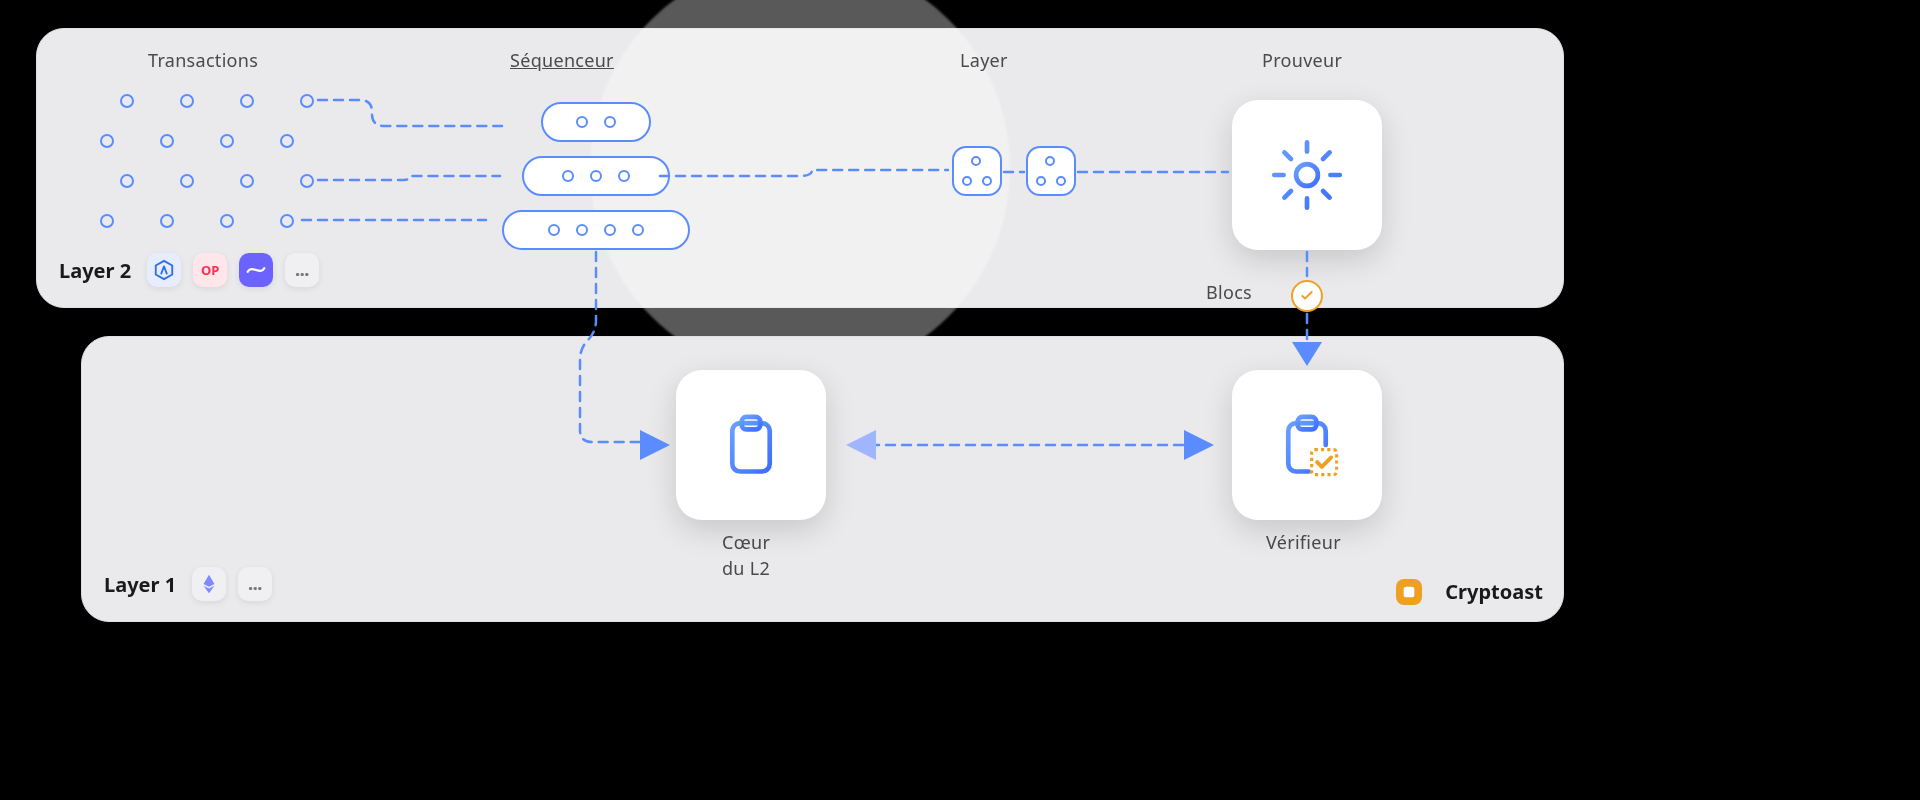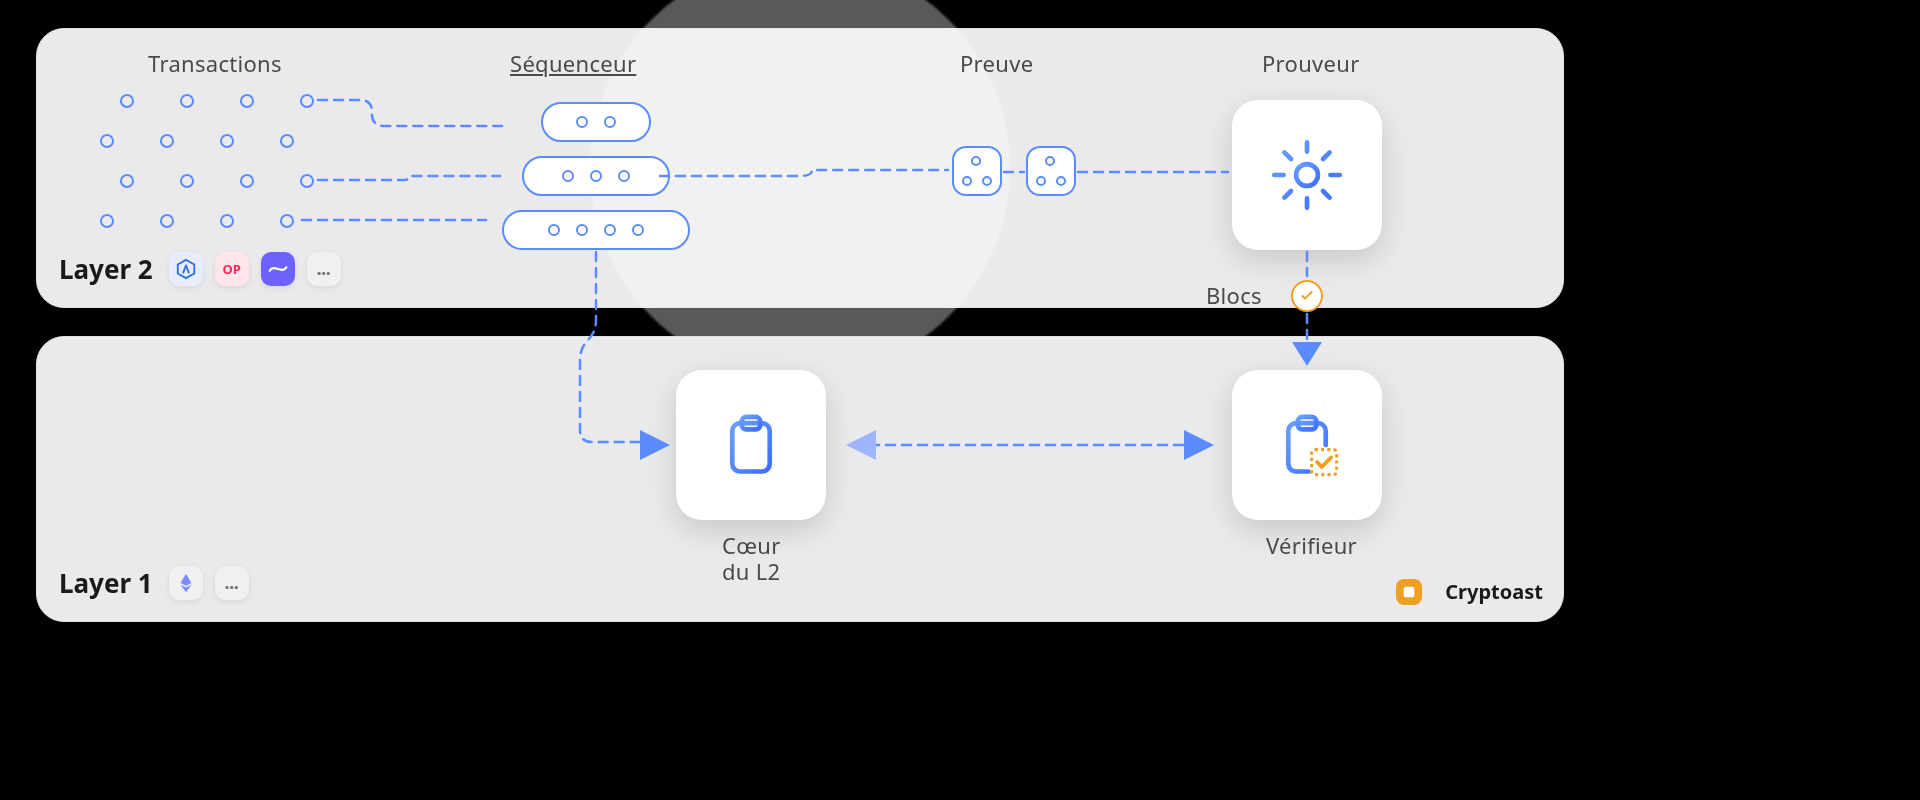--- a/index.html
+++ b/index.html
@@ -11,26 +11,26 @@
     --blue:#5b8cff;
     --blue-dark:#3c6eff;
     --orange:#f0a020;
     --white:#ffffff;
   }
   *{box-sizing:border-box;}
   html,body{margin:0;padding:0;width:1600px;height:666px;background:var(--bg);font-family:system-ui,-apple-system,Segoe UI,Roboto,Helvetica,Arial,sans-serif;color:var(--text);}
   .canvas{position:relative;width:1600px;height:666px;}
   .panel{position:absolute;left:36px;right:36px;background:var(--panel);border-radius:28px;border:1px solid var(--panel-border);}
   .panel.top{top:28px;height:280px;}
-  .panel.bottom{top:336px;height:286px;}
+  .panel.bottom{top:336px;height:286px;margin-left:45px;}
   .watermark{position:absolute;left:50%;top:50%;transform:translate(-50%,-50%);width:420px;height:420px;border-radius:50%;background:radial-gradient(circle,var(--white) 0 78%,transparent 79%);opacity:.35;pointer-events:none;filter:blur(1px);}
   .watermark::after{content:"";position:absolute;inset:0;border-radius:50%;}
-  .label{position:absolute;font-size:22px;color:var(--text);letter-spacing:.3px;}
+  .label{position:absolute;font-size:18px;color:var(--text);letter-spacing:.3px;}
   .layer-tag{position:absolute;left:22px;bottom:20px;display:flex;align-items:center;gap:12px;}
-  .layer-tag .name{font-weight:700;font-size:26px;color:#1a1a1a;margin-right:4px;}
+  .layer-tag .name{font-weight:700;font-size:20px;color:#1a1a1a;margin-right:4px;}
   .chip{width:34px;height:34px;border-radius:10px;display:flex;align-items:center;justify-content:center;font-size:16px;font-weight:700;box-shadow:0 2px 6px rgba(0,0,0,.08);}
   .chip.arb{background:#e8ecff;}
   .chip.op{background:#ffe6ea;color:#ff2d55;font-size:13px;}
   .chip.stk{background:#6c63ff;}
   .chip.more{background:#f0f0f2;color:#777;font-weight:900;}
   .chip.eth{background:#f0f0f2;}
   .chip svg{width:22px;height:22px;}
 
   
   .dots{position:absolute;top:94px;left:100px;width:240px;height:160px;}
@@ -126,21 +126,21 @@
         <svg viewBox="0 0 24 24">
             <rect x="4" y="4" width="16" height="16" rx="4" fill="#fff"></rect>
           </svg>
       </span>
       <span>Cryptoast</span>
     </div>
   </div>
 
   <div class="label" style="top:48px;left:148px;">Transactions</div>
   <div class="label" style="top:48px;left:510px;text-decoration:underline;">Séquenceur</div>
-  <div class="label" style="top:48px;left:960px;">Preuve</div>
+  <div class="label" style="top:48px;left:960px;">Layer</div>
   <div class="label" style="top:48px;left:1262px;">Prouveur</div>
   <div class="label" style="top:280px;left:1206px;">Blocs</div>
   <div class="label" style="top:530px;left:722px;text-align:left;">Cœur</div>
   <div class="label" style="top:556px;left:722px;text-align:center;">du L2</div>
   <div class="label" style="top:530px;left:1266px;">Vérifieur</div>
 
   <div class="dots">
     <span class="dot" style="top:0px;left:20px"></span>
     <span class="dot" style="top:0px;left:80px"></span>
     <span class="dot" style="top:0px;left:140px"></span>

